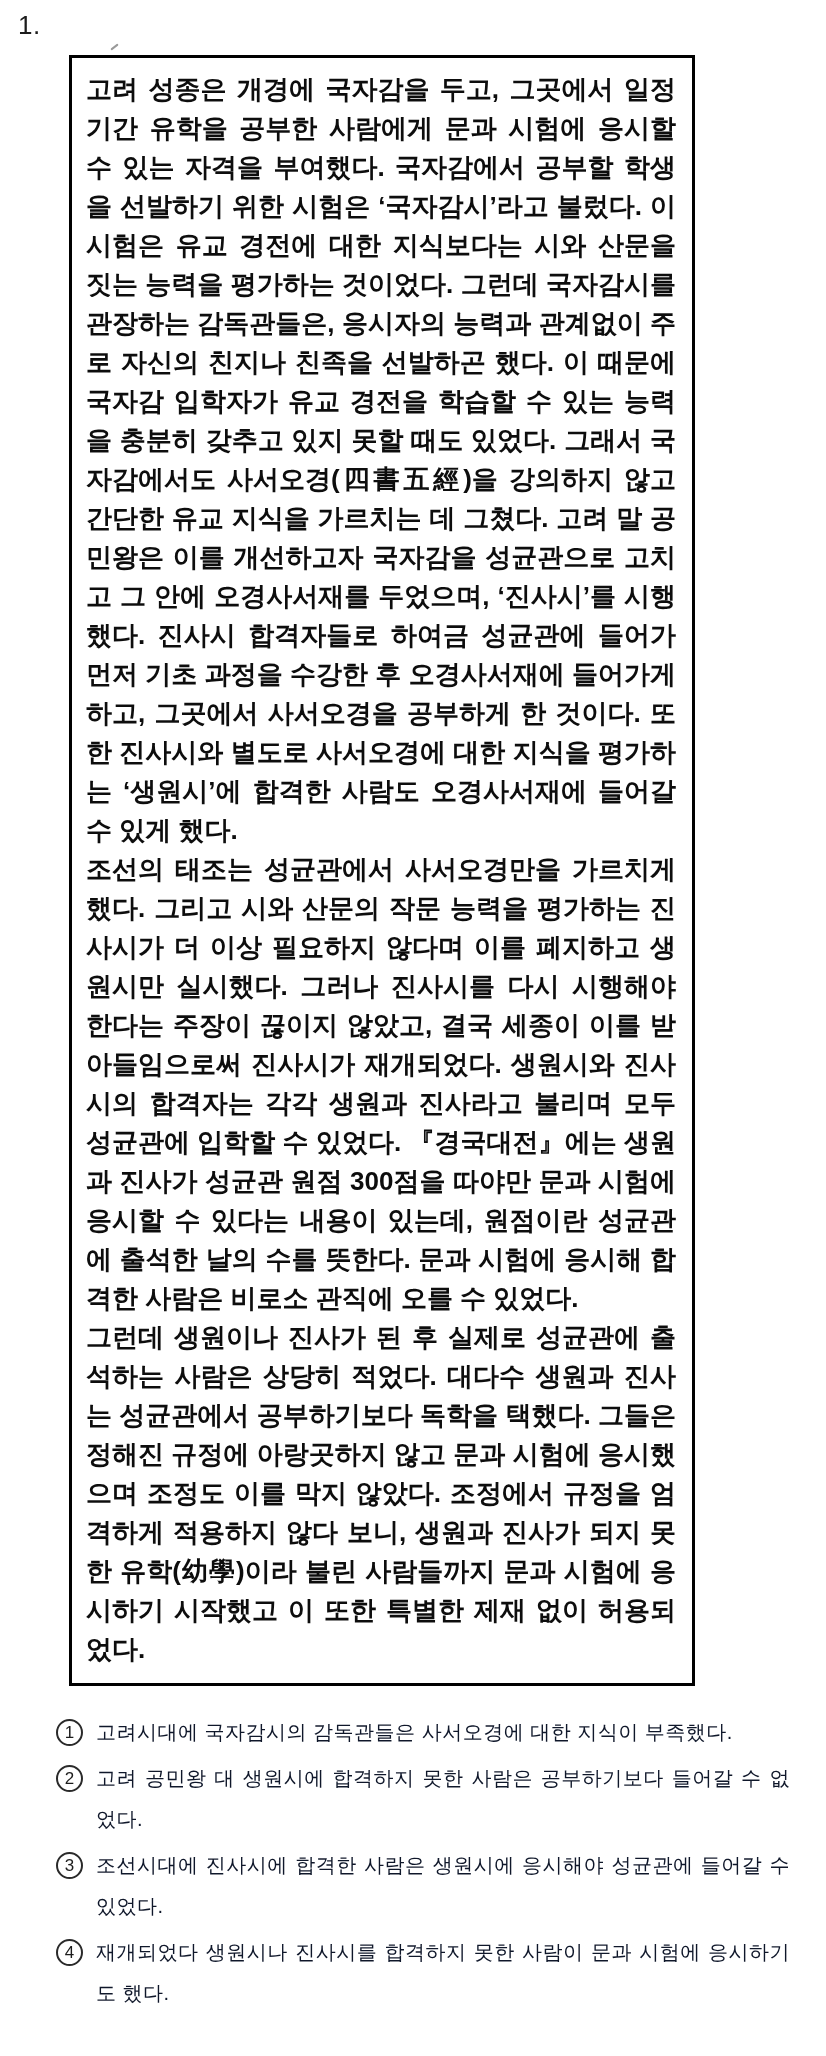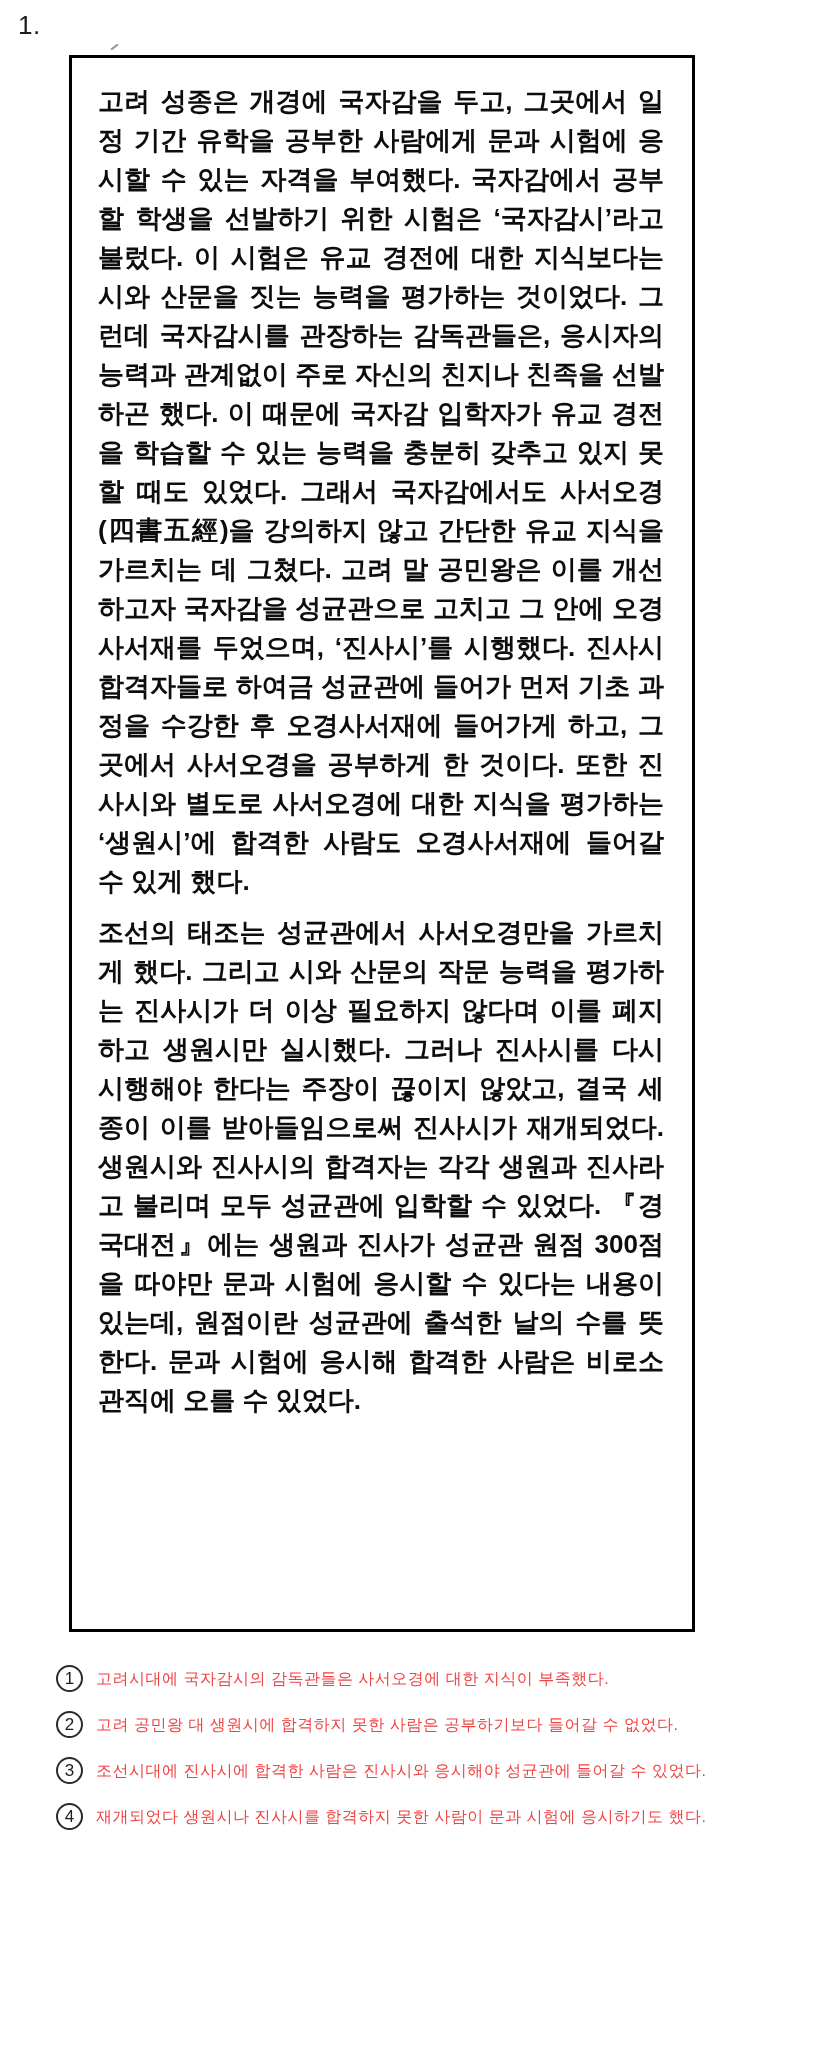--- a/index.html
+++ b/index.html
@@ -37,21 +37,21 @@
   }
   .passage-box {
     box-sizing: border-box;
     margin: 14px 0 0 69px;
     width: 626px;
     min-height: 1577px;
     border: 3px solid #000000;
     padding: 12px 16px 14px 14px;
   }
   .passage-box p.para {
-    margin: 12px;
+    margin: 0;
     font-size: 26px;
     line-height: 39px;
     font-weight: 700;
     color: #0d0d0d;
     text-align: justify;
     word-break: break-all;
     letter-spacing: 0px;
   }
   .choices {
     list-style: none;
@@ -73,60 +73,61 @@
     border: 2px solid #2a2a2a;
     border-radius: 50%;
     display: grid;
     place-items: center;
     font-size: 17px;
     line-height: 1;
     color: #1c1c1c;
   }
   .choice-text {
     flex: 1 1 auto;
-    font-size: 16px;
+    font-size: 20px;
     line-height: 41px;
-    color: #ef4444;
+    color: #0f172a;
     text-align: justify;
     word-break: break-all;
     letter-spacing: 0.5px;
   }
 </style>
 </head>
 <body>
 
 <div class="question-header">
   <span class="q-num">1.</span>
 </div>
 
 <div class="speck"></div>
 
 <div class="passage-box">
   <p class="para">고려 성종은 개경에 국자감을 두고, 그곳에서 일정 기간 유학을 공부한 사람에게 문과 시험에 응시할 수 있는 자격을 부여했다. 국자감에서 공부할 학생을 선발하기 위한 시험은 ‘국자감시’라고 불렀다. 이 시험은 유교 경전에 대한 지식보다는 시와 산문을 짓는 능력을 평가하는 것이었다. 그런데 국자감시를 관장하는 감독관들은, 응시자의 능력과 관계없이 주로 자신의 친지나 친족을 선발하곤 했다. 이 때문에 국자감 입학자가 유교 경전을 학습할 수 있는 능력을 충분히 갖추고 있지 못할 때도 있었다. 그래서 국자감에서도 사서오경(四書五經)을 강의하지 않고 간단한 유교 지식을 가르치는 데 그쳤다. 고려 말 공민왕은 이를 개선하고자 국자감을 성균관으로 고치고 그 안에 오경사서재를 두었으며, ‘진사시’를 시행했다. 진사시 합격자들로 하여금 성균관에 들어가 먼저 기초 과정을 수강한 후 오경사서재에 들어가게 하고, 그곳에서 사서오경을 공부하게 한 것이다. 또한 진사시와 별도로 사서오경에 대한 지식을 평가하는 ‘생원시’에 합격한 사람도 오경사서재에 들어갈 수 있게 했다.</p>
   <p class="para">조선의 태조는 성균관에서 사서오경만을 가르치게 했다. 그리고 시와 산문의 작문 능력을 평가하는 진사시가 더 이상 필요하지 않다며 이를 폐지하고 생원시만 실시했다. 그러나 진사시를 다시 시행해야 한다는 주장이 끊이지 않았고, 결국 세종이 이를 받아들임으로써 진사시가 재개되었다. 생원시와 진사시의 합격자는 각각 생원과 진사라고 불리며 모두 성균관에 입학할 수 있었다. 『경국대전』에는 생원과 진사가 성균관 원점 300점을 따야만 문과 시험에 응시할 수 있다는 내용이 있는데, 원점이란 성균관에 출석한 날의 수를 뜻한다. 문과 시험에 응시해 합격한 사람은 비로소 관직에 오를 수 있었다.</p>
+  <p class="para">그런데 생원이나 진사가 된 후 실제로 성균관에 출석하는 사람은 상당히 적었다. 대다수 생원과 진사는 성균관에서 공부하기보다 독학을 택했다. 그들은 정해진 규정에 아랑곳하지 않고 문과 시험에 응시했으며 조정도 이를 막지 않았다. 조정에서 규정을 엄격하게 적용하지 않다 보니, 생원과 진사가 되지 못한 유학(幼學)이라 불린 사람들까지 문과 시험에 응시하기 시작했고 이 또한 특별한 제재 없이 허용되었다.</p>
 </div>
 
 <ol class="choices">
   <li class="choice">
     <span class="marker">
         <span>1</span>
       </span>
     <span class="choice-text">고려시대에 국자감시의 감독관들은 사서오경에 대한 지식이 부족했다.</span>
   </li>
   <li class="choice">
     <span class="marker">
         <span>2</span>
       </span>
     <span class="choice-text">고려 공민왕 대 생원시에 합격하지 못한 사람은 공부하기보다 들어갈 수 없었다.</span>
   </li>
   <li class="choice">
     <span class="marker">
         <span>3</span>
       </span>
-    <span class="choice-text">조선시대에 진사시에 합격한 사람은 진사시와 응시해야 성균관에 들어갈 수 있었다.</span>
+    <span class="choice-text">조선시대에 진사시에 합격한 사람은 생원시에 응시해야 성균관에 들어갈 수 있었다.</span>
   </li>
   <li class="choice">
     <span class="marker">
         <span>4</span>
       </span>
     <span class="choice-text">재개되었다 생원시나 진사시를 합격하지 못한 사람이 문과 시험에 응시하기도 했다.</span>
   </li>
 
 </ol>
 

